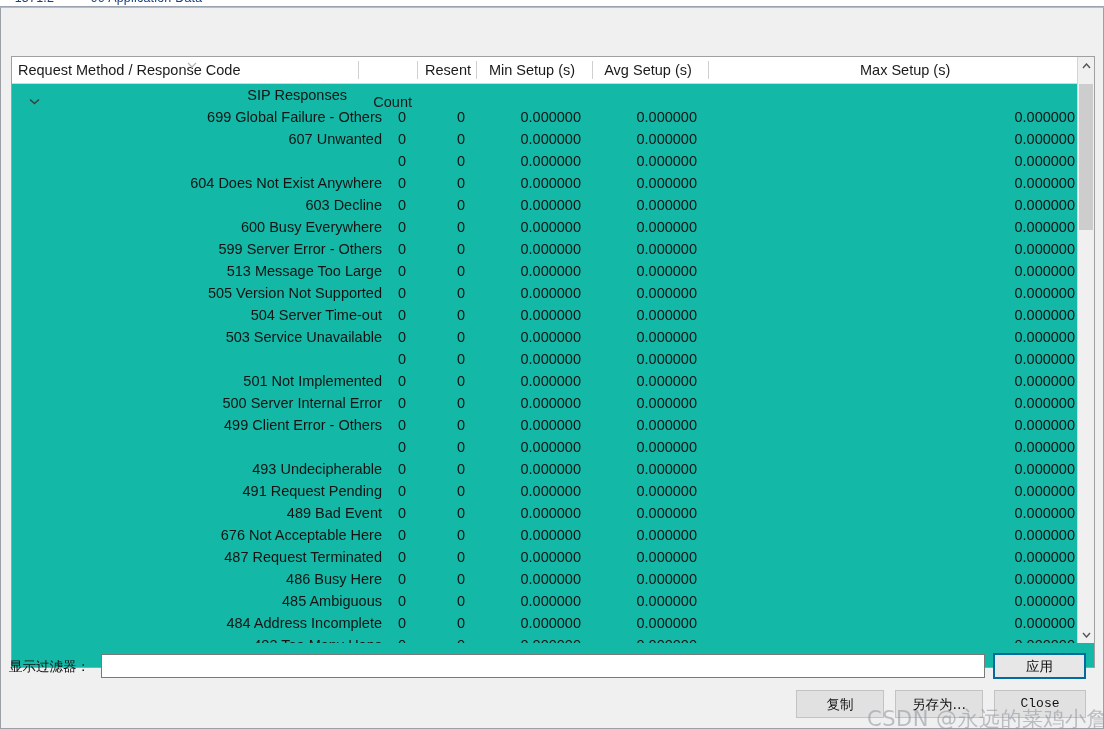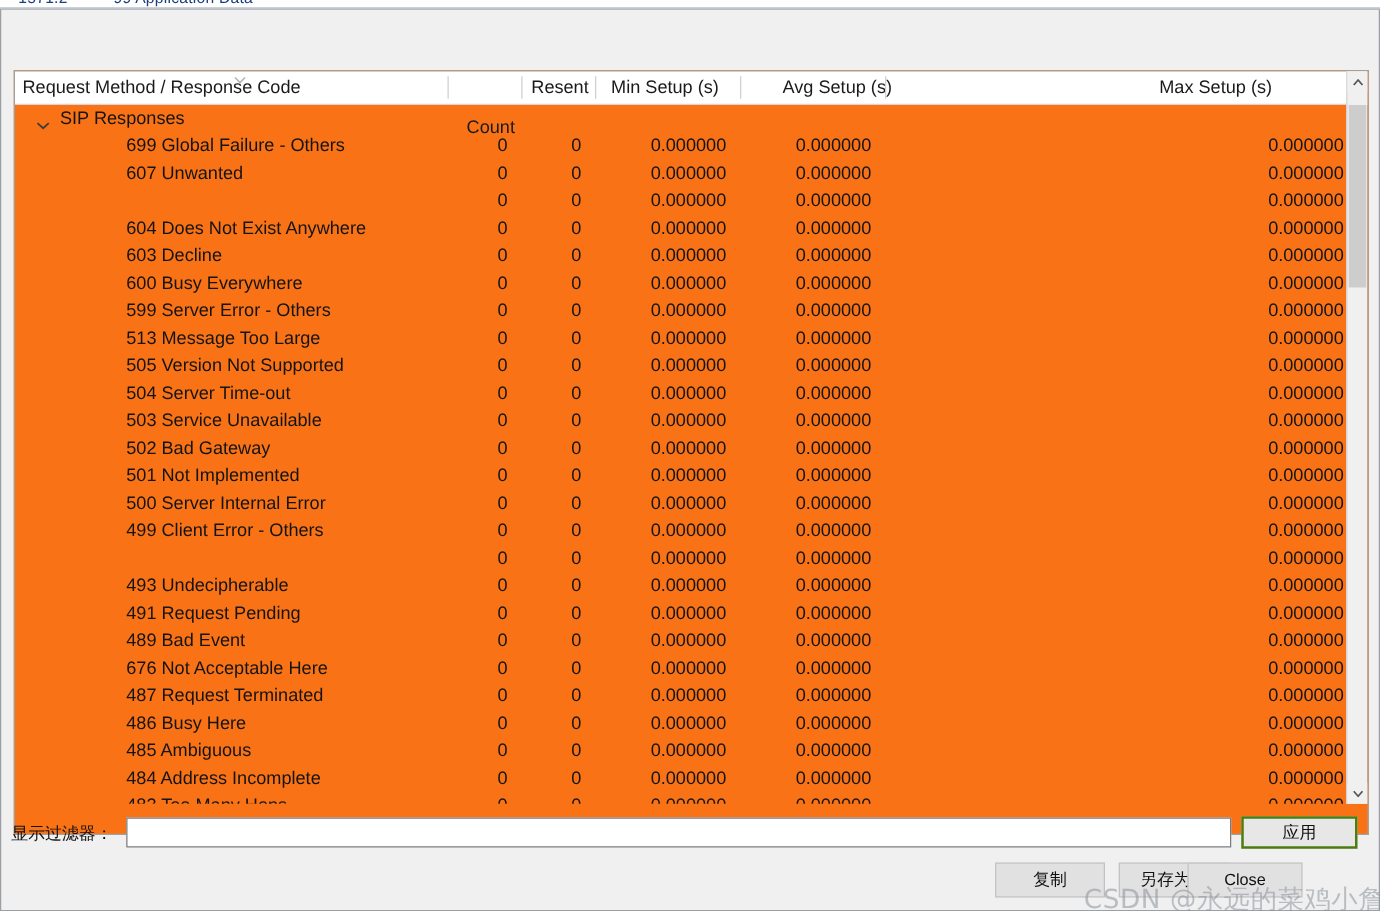--- a/index.html
+++ b/index.html
@@ -94,21 +94,21 @@
   .win-btn svg { display: block; }
 
   
   #table-frame {
     position: absolute;
     left: 10px;
     top: 48px;
     width: 1084px;
     height: 612px;
     border: 1px solid #a0a0a0;
-    background: #f97316;
+    background: #14b8a6;
     box-sizing: border-box;
     overflow: hidden;
   }
   #table-header {
     position: relative;
     height: 27px;
     background: #ffffff;
     border-bottom: 1px solid #d6d6d6;
     box-sizing: border-box;
   }
@@ -154,21 +154,21 @@
   .cell {
     position: absolute;
     top: 0;
     height: 22px;
     line-height: 22px;
     font-size: 14.5px;
     color: #141414;
     white-space: nowrap;
     overflow: hidden;
   }
-  .c-label    { left: 0;    width: 335px; text-align: left; }
+  .c-label    { left: 0;    width: 335px; text-align: right; }
   .c-count    { left: 341px; width: 53px;  text-align: right; }
   .c-resent   { left: 400px; width: 53px;  text-align: right; }
   .c-min      { left: 459px; width: 110px; text-align: right; }
   .c-avg      { left: 575px; width: 110px; text-align: right; }
   .c-max      { left: 900px; width: 163px; text-align: right; }
 
   .row.group > .c-label { padding-left: 36px; box-sizing: border-box; }
   .row.child > .c-label { padding-left: 54px; box-sizing: border-box; margin-left: 35px; }
 
   .chev {
@@ -243,21 +243,21 @@
     outline: none;
     color: #101010;
   }
   #apply-button {
     position: absolute;
     left: 992px;
     top: 0;
     width: 93px;
     height: 26px;
     box-sizing: border-box;
-    border: 2px solid #4d7c0f;
+    border: 2px solid #0369a1;
     background: #e7e7e7;
     font-size: 13.5px;
     font-family: "DejaVu Sans", "Liberation Sans", sans-serif;
     color: #101010;
     cursor: default;
     padding: 0;
     line-height: 22px;
   }
 
   
@@ -278,21 +278,21 @@
     font-size: 13.5px;
     font-family: "DejaVu Sans", "Liberation Sans", sans-serif;
     color: #111111;
     cursor: default;
     padding: 0;
     line-height: 26px;
     text-align: center;
   }
   #btn-copy   { left: 795px; width: 88px; }
   #btn-saveas { left: 894px; width: 88px; }
-  #btn-close  { left: 949px; width: 92px; font-family: Liberation Sans, sans-serif; font-size: 13px; }
+  #btn-close  { left: 993px; width: 92px; font-family: Liberation Mono, monospace; font-size: 13px; }
 
   
   #watermark {
     position: absolute;
     left: 866px;
     top: 697px;
     font-size: 21px;
     font-family: "DejaVu Sans", "Liberation Sans", sans-serif;
     color: rgba(140, 145, 155, 0.55);
     white-space: nowrap;
@@ -325,24 +325,24 @@
       <div class="hdr-sep" style="left:346px;"></div>
       <div class="hdr-cell" style="left:347px;width:53px;text-align:right;margin-top:32px;">Count</div>
 
       <div class="hdr-sep" style="left:405px;"></div>
       <div class="hdr-cell" style="left:406px;width:53px;text-align:right;">Resent</div>
 
       <div class="hdr-sep" style="left:464px;"></div>
       <div class="hdr-cell" style="left:465px;width:110px;text-align:center;">Min Setup (s)</div>
 
       <div class="hdr-sep" style="left:580px;"></div>
-      <div class="hdr-cell" style="left:614px;width:110px;">Avg Setup (s)</div>
+      <div class="hdr-cell" style="left:581px;width:110px;text-align:center;">Avg Setup (s)</div>
 
       <div class="hdr-sep" style="left:696px;"></div>
-      <div class="hdr-cell" style="left:876px;width:169px;text-align:center;">Max Setup (s)</div>
+      <div class="hdr-cell" style="left:848px;width:169px;text-align:left;">Max Setup (s)</div>
     </div>
 
     <div id="rows-viewport">
         <div class="row group">
           <span class="chev"><svg width="11" height="7" viewBox="0 0 11 7">
               <path d="M1 1.5 L5.5 5.5 L10 1.5" fill="none" stroke="#3d3d3d" stroke-width="1.5"></path>
             </svg></span>
           <div class="cell c-label">SIP Responses</div>
           <div class="cell c-count"></div>
           <div class="cell c-resent"></div>
@@ -431,21 +431,20 @@
         </div>
         <div class="row child">
           <div class="cell c-label">503 Service Unavailable</div>
           <div class="cell c-count">0</div>
           <div class="cell c-resent">0</div>
           <div class="cell c-min">0.000000</div>
           <div class="cell c-avg">0.000000</div>
           <div class="cell c-max">0.000000</div>
         </div>
         <div class="row child">
-          <div class="cell c-label">502 Bad Gateway</div>
           <div class="cell c-count">0</div>
           <div class="cell c-resent">0</div>
           <div class="cell c-min">0.000000</div>
           <div class="cell c-avg">0.000000</div>
           <div class="cell c-max">0.000000</div>
         </div>
         <div class="row child">
           <div class="cell c-label">501 Not Implemented</div>
           <div class="cell c-count">0</div>
           <div class="cell c-resent">0</div>

